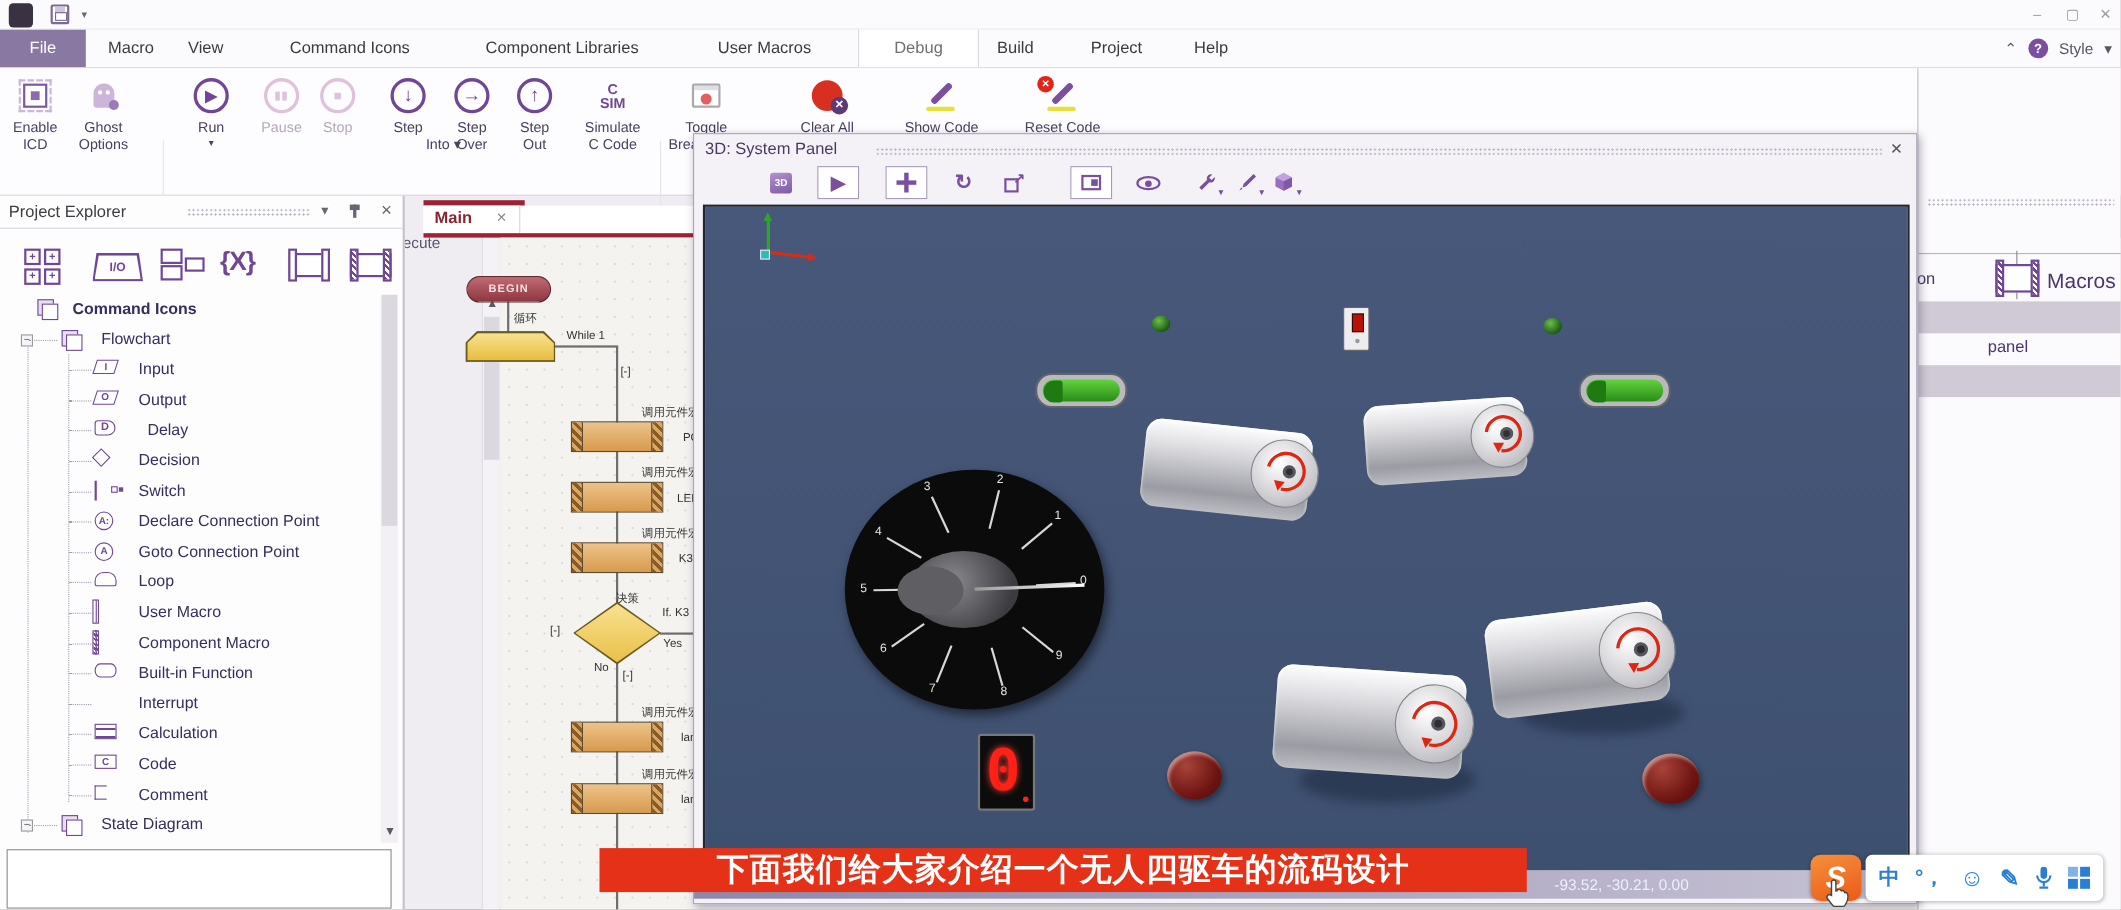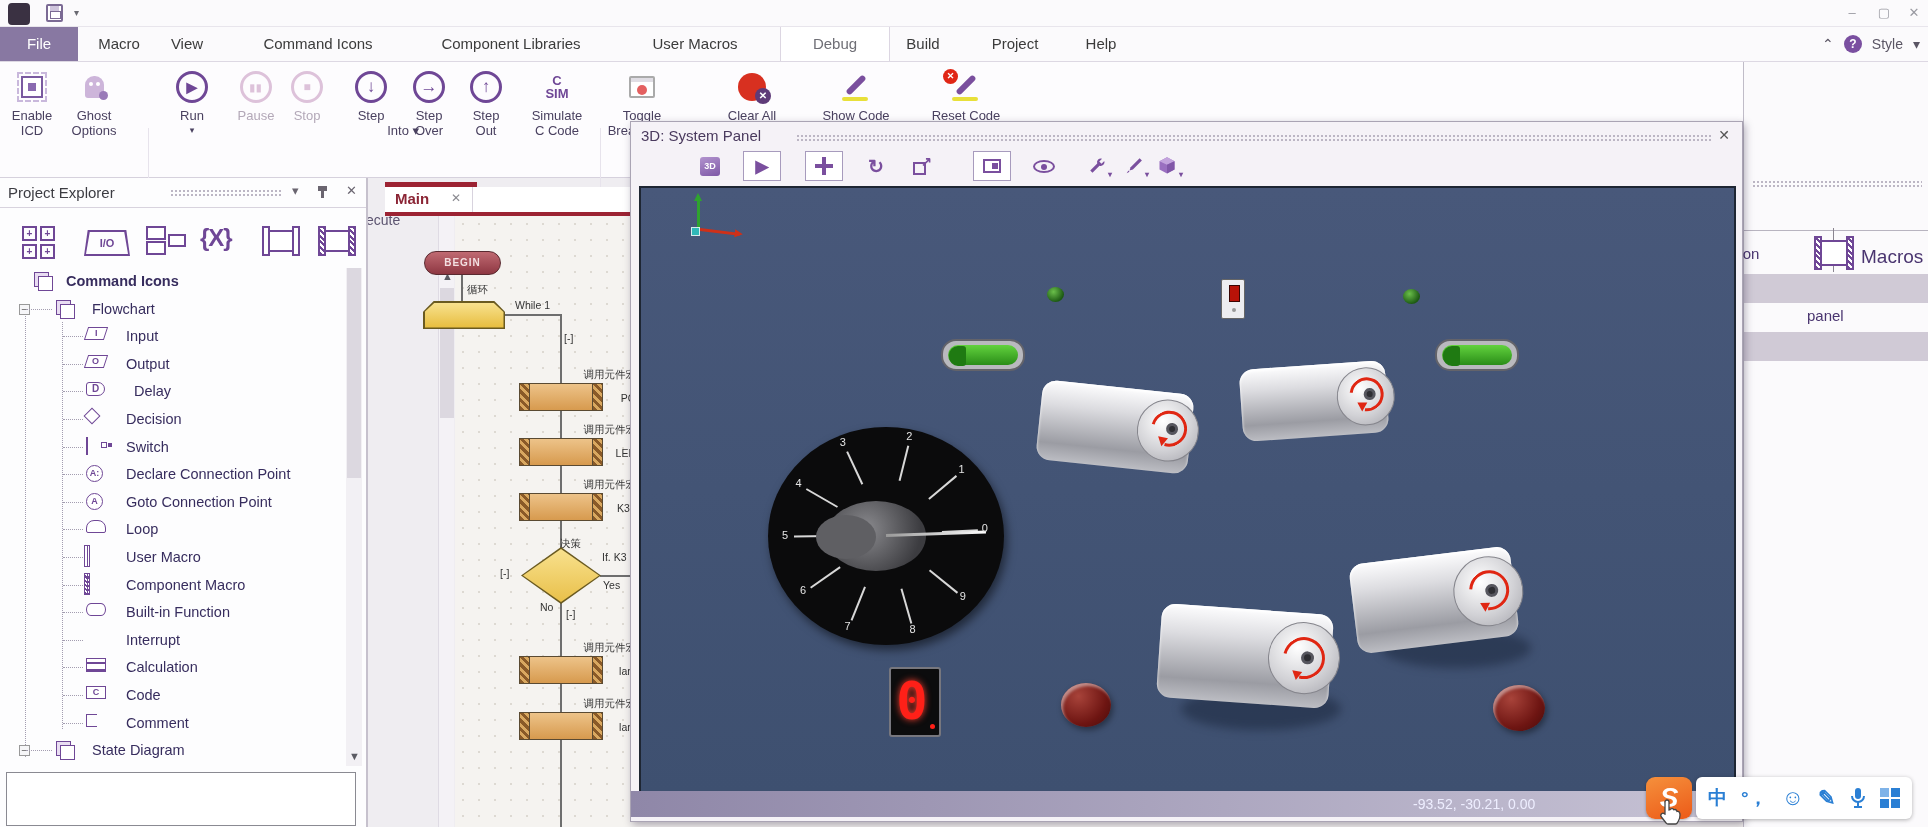--- a/index.html
+++ b/index.html
@@ -694,20 +694,21 @@
           <i></i>
       </div>
       <div class="knob" style="left:420px;top:495px;width:50px;height:44px;"></div>
       <div class="knob" style="left:852px;top:497px;width:52px;height:46px;"></div>
     </div>
     <div id="w3d-status">
       <span id="w3d-coords">-93.52, -30.21, 0.00</span>
     </div>
   </div>
 
+  <div id="banner">下面我们给大家介绍一个无人四驱车的流码设计</div>
 
   <div id="ime">
     <div id="ime-s">S</div>
     <svg id="hand" width="26" height="28" viewBox="0 0 26 28">
         <path d="M9 2c1.2 0 2 .9 2 2v8l1-.2c.4-1 1.4-1.4 2.4-1.2.7.15 1.2.6 1.5 1.2.9-.5 2-.3 2.6.5.3.4.4.8.5 1.2.9-.3 1.9 0 2.4.8.4.6.6 1.5.6 2.7 0 2.5-.6 4.5-1.6 6l-.9 1.5c-.3.8-1 1.5-2 1.5H10c-.8 0-1.5-.4-1.9-1L3.4 19c-.8-1-.7-2.4.2-3.2.8-.7 2-.7 2.8 0L7 16V4c0-1.1.9-2 2-2z" fill="#fff" stroke="#444" stroke-width="1.3"></path>
       </svg>
     <div id="ime-bar">
       <span class="ii">中</span>
       <span class="ii">°，</span>
       <span class="ii" style="font-size:22px;">☺</span>

